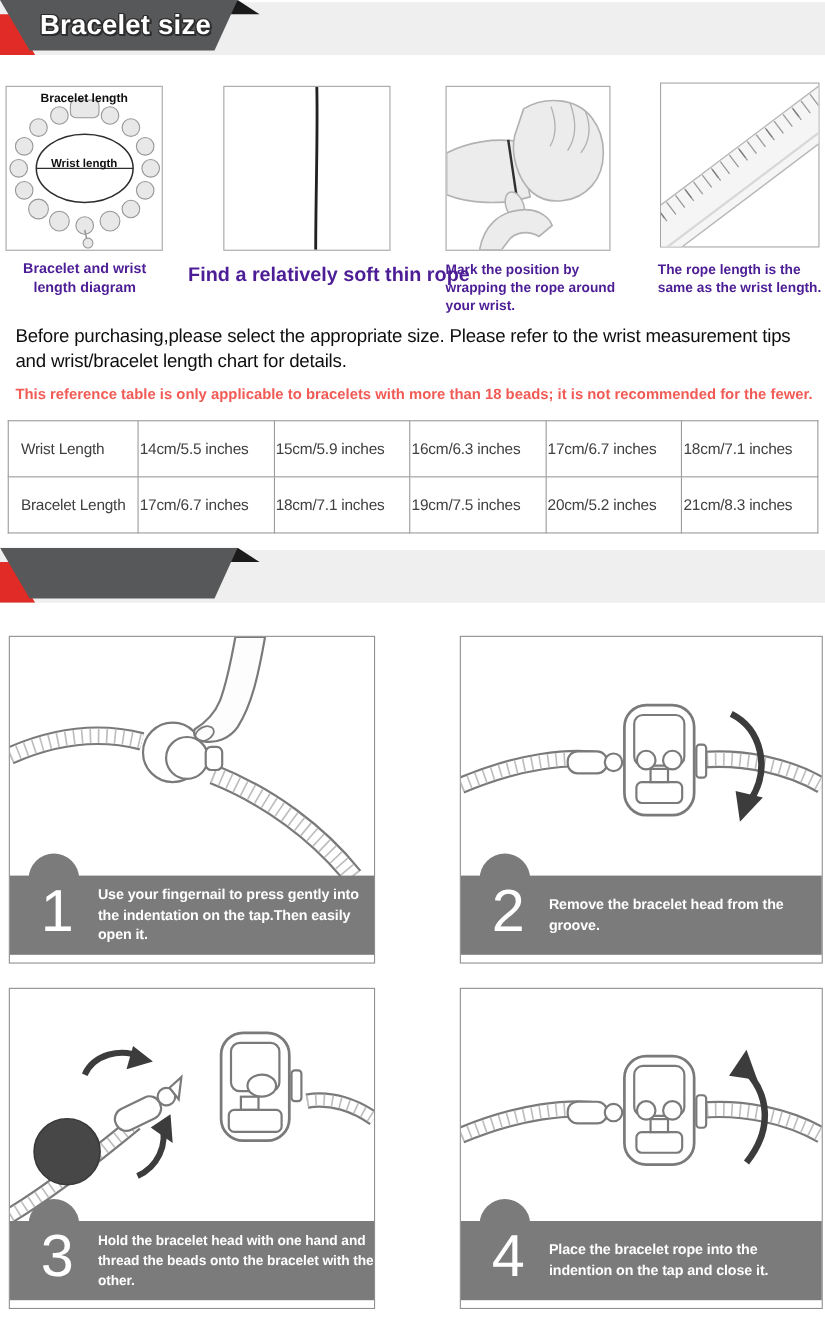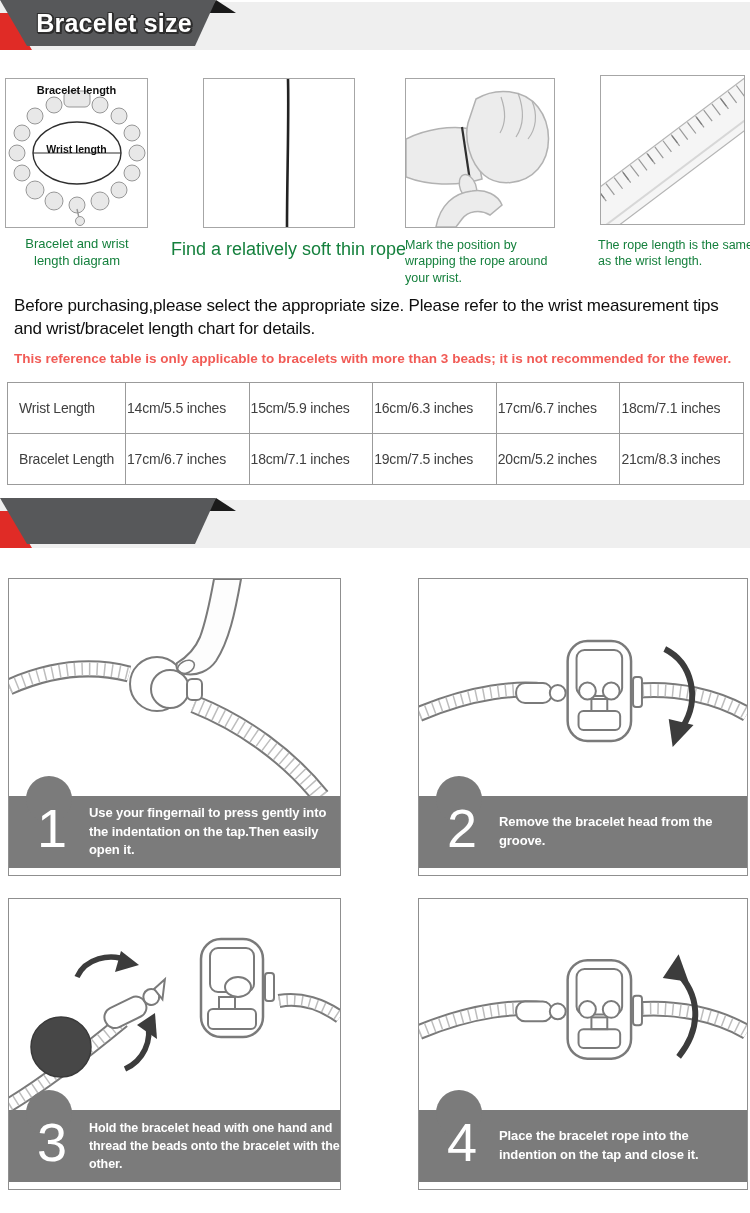--- a/index.html
+++ b/index.html
@@ -4,21 +4,21 @@
 <style>
   html,body{margin:0;padding:0;background:#fff;}
   #page{position:relative;width:750px;height:1213px;background:#fff;overflow:hidden;
         font-family:"Liberation Sans",sans-serif;}
   .strip{position:absolute;left:0;width:750px;height:48px;background:#efefef;}
   .ribbon{position:absolute;left:0;width:240px;height:50px;}
   .ribbon-title{position:absolute;width:168px;text-align:center;color:#fff;font-weight:700;
     font-size:25px;letter-spacing:.2px;
     text-shadow:2px 2px 0 #2e2e2e,-1px -1px 0 #2e2e2e,1px -1px 0 #2e2e2e,-1px 1px 0 #2e2e2e,2px 0 0 #2e2e2e,0 2px 0 #2e2e2e;}
   .imgbox{position:absolute;background:#fff;border:1px solid #a6a6a6;box-sizing:border-box;}
-  .cap{position:absolute;font-weight:400;color:#15803d;font-size:12.5px;line-height:1.3;}
+  .cap{position:absolute;font-weight:700;color:#4c1d95;font-size:12.5px;line-height:1.3;}
   .ov-label{position:absolute;left:0;right:0;text-align:center;font-weight:700;color:#101010;}
   .intro{position:absolute;left:14px;top:295px;width:726px;font-size:17px;font-weight:400;
          color:#0e0e0e;line-height:1.34;letter-spacing:-0.2px;}
   .note{position:absolute;left:14px;top:351px;font-size:13.5px;font-weight:700;color:#f15b56;white-space:nowrap;}
   table.size{position:absolute;left:7px;top:382px;width:736px;border-collapse:collapse;table-layout:fixed;background:#fff;}
   table.size td{border:1px solid #9b9b9b;height:48px;font-size:14px;color:#404040;text-align:left;
                 letter-spacing:-0.2px;}
   table.size td.rowlabel{text-align:left;padding-left:11px;}
   .stepbox{position:absolute;background:#fff;border:1px solid #8f8f8f;box-sizing:border-box;}
   .stepbar{position:absolute;left:0;right:0;bottom:7px;height:72px;background:#7b7b7b;}
@@ -101,21 +101,21 @@
         <rect x="-40" y="62" width="230" height="42" fill="#f5f5f5" stroke="#b5b5b5" stroke-width="1.2"></rect>
         <path d="M-40,70 L190,70" stroke="#9a9a9a" stroke-width="14" stroke-dasharray="1.2 9" fill="none"></path>
         <path d="M-40,69 L190,69" stroke="#7d7d7d" stroke-width="9" stroke-dasharray="1.2 29.4" fill="none"></path>
         <line x1="-40" y1="96" x2="190" y2="96" stroke="#d7d7d7" stroke-width="2"></line>
       </g>
     </svg>
   </div>
   <div class="cap" style="left:598px;top:237px;width:165px;font-size:12.5px">The rope length is the same as the wrist length.</div>
 
   <div class="intro">Before purchasing,please select the appropriate size. Please refer to the wrist measurement tips and wrist/bracelet length chart for details.</div>
-  <div class="note">This reference table is only applicable to bracelets with more than 3 beads; it is not recommended for the fewer.</div>
+  <div class="note">This reference table is only applicable to bracelets with more than 18 beads; it is not recommended for the fewer.</div>
 
   <table class="size">
     <colgroup>
       <col style="width:118px">
         <col style="width:123.6px">
         <col style="width:123.6px">
       <col style="width:123.6px">
         <col style="width:123.6px">
         <col style="width:123.6px">
     </colgroup>

